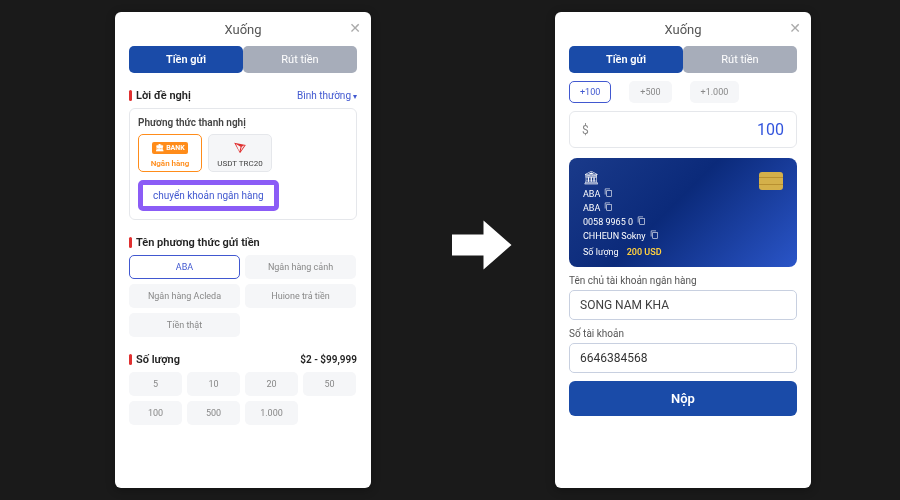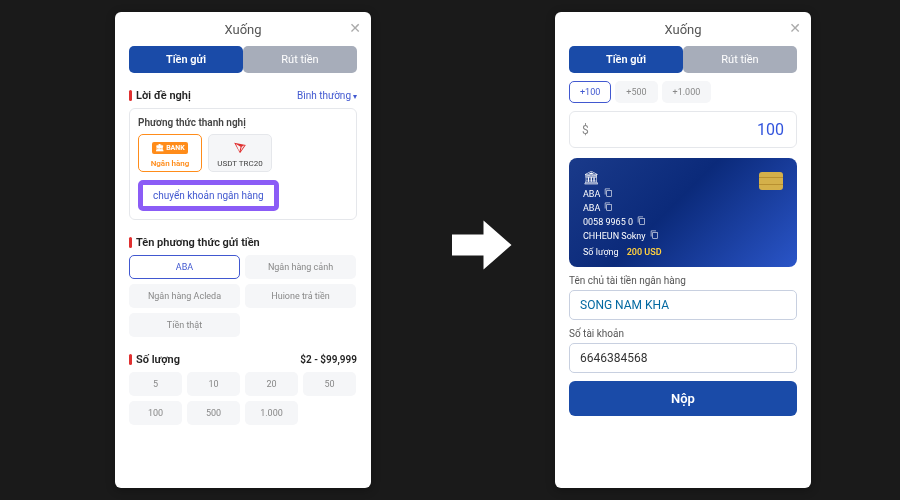--- a/index.html
+++ b/index.html
@@ -45,42 +45,42 @@
 
   .chip-grid { display: flex; flex-wrap: wrap; gap: 5px; }
   .chip { font-size: 9px; padding: 6px 0; border-radius: 5px; text-align: center; cursor: pointer; background: #f5f6f8; color: #888; border: 1px solid transparent; }
   .chip.sel { border: 1px solid #4158d0; color: #4158d0; background: #fff; }
   .chip.w2 { width: calc(50% - 3px); }
   .chip.w4 { width: calc(25% - 4px); }
 
   .range { font-size: 10px; font-weight: 600; color: #222; }
 
   
-  .qa-row { display: flex; gap: 4px; padding: 0 14px; }
+  .qa-row { display: flex; gap: 18px; padding: 0 14px; }
   .qa { flex: 0 0 auto; font-size: 9px; padding: 5px 10px; border-radius: 5px; background: #f5f6f8; color: #888; cursor: pointer; border: 1px solid transparent; }
   .qa.sel { border: 1px solid #4158d0; color: #4158d0; background: #fff; }
 
   .amt-box { margin: 8px 14px 10px; border: 1px solid #e5e7eb; border-radius: 6px; display: flex; align-items: center; justify-content: space-between; padding: 8px 12px; }
   .amt-box .cur { font-size: 12px; color: #888; }
   .amt-box .val { font-size: 16px; color: #3355dd; }
 
   .card { margin: 0 14px 8px; border-radius: 8px; background: linear-gradient(135deg, #1a3a8a 0%, #0b2a7a 45%, #2a55c8 100%); color: #fff; padding: 12px 14px 10px; position: relative; font-size: 10px; }
   .card .chip-ic { position: absolute; right: 14px; top: 14px; width: 24px; height: 18px; background: #d4b04a; border-radius: 3px; }
   .card .chip-ic::before, .card .chip-ic::after { content: ""; position: absolute; background: #b89030; }
   .card .chip-ic::before { left: 0; right: 0; top: 5px; height: 1px; }
   .card .chip-ic::after { left: 0; right: 0; bottom: 5px; height: 1px; }
   .card .bank-ic { font-size: 13px; margin-bottom: 2px; }
   .card .ln { display: flex; align-items: center; gap: 4px; margin: 3px 0; font-size: 9px; }
   .card .copy { opacity: .8; }
   .card .amt-row { margin-top: 6px; font-size: 9px; }
   .card .amt-row .a { color: #ffd040; font-weight: 600; margin-left: 8px; }
 
   .fld { margin: 0 14px 8px; }
   .fld-lbl { font-size: 10px; color: #555; margin-bottom: 4px; }
-  .fld-inp { width: 100%; border: 1px solid #c8d0e0; border-radius: 5px; padding: 7px 10px; font-size: 12px; color: #0369a1; outline: none; }
+  .fld-inp { width: 100%; border: 1px solid #c8d0e0; border-radius: 5px; padding: 7px 10px; font-size: 12px; color: #404040; outline: none; }
   .fld-inp.plain { color: #333; }
 
   .submit { margin: 4px 14px 12px; background: #1a4ba8; color: #fff; text-align: center; padding: 10px 0; border-radius: 6px; font-size: 13px; font-weight: 600; cursor: pointer; }
 
   .arrow { position: absolute; left: 445px; top: 210px; width: 70px; height: 70px; }
   .arrow svg { width: 100%; height: 100%; }
 
   .copy-ic { width: 9px; height: 9px; display: inline-block; }
 </style>
 </head>
@@ -204,21 +204,21 @@
     <div class="ln">
         <span>CHHEUN Sokny</span> 
         <span class="copy"><svg class="copy-ic" viewBox="0 0 24 24">
             <path fill="#fff" d="M16 1H4a2 2 0 00-2 2v14h2V3h12V1zm3 4H8a2 2 0 00-2 2v14a2 2 0 002 2h11a2 2 0 002-2V7a2 2 0 00-2-2zm0 16H8V7h11v14z"></path>
           </svg></span>
       </div>
     <div class="amt-row"><span>Số lượng</span><span class="a">200 USD</span></div>
   </div>
 
   <div class="fld">
-    <div class="fld-lbl">Tên chủ tài tiền ngân hàng</div>
+    <div class="fld-lbl">Tên chủ tài khoản ngân hàng</div>
     <input class="fld-inp" value="SONG NAM KHA" style="">
   </div>
 
   <div class="fld">
     <div class="fld-lbl">Số tài khoản</div>
     <input class="fld-inp plain" value="6646384568" style="">
   </div>
 
   <div class="submit">Nộp</div>
 </div>

